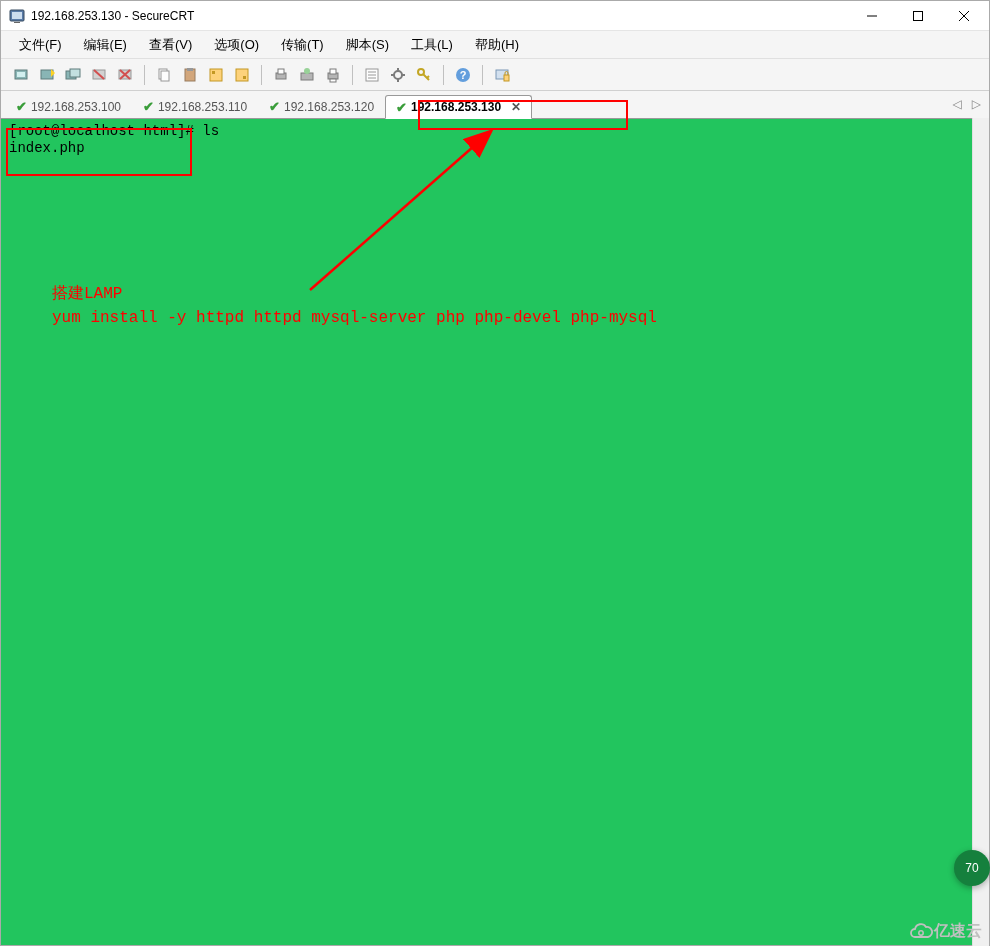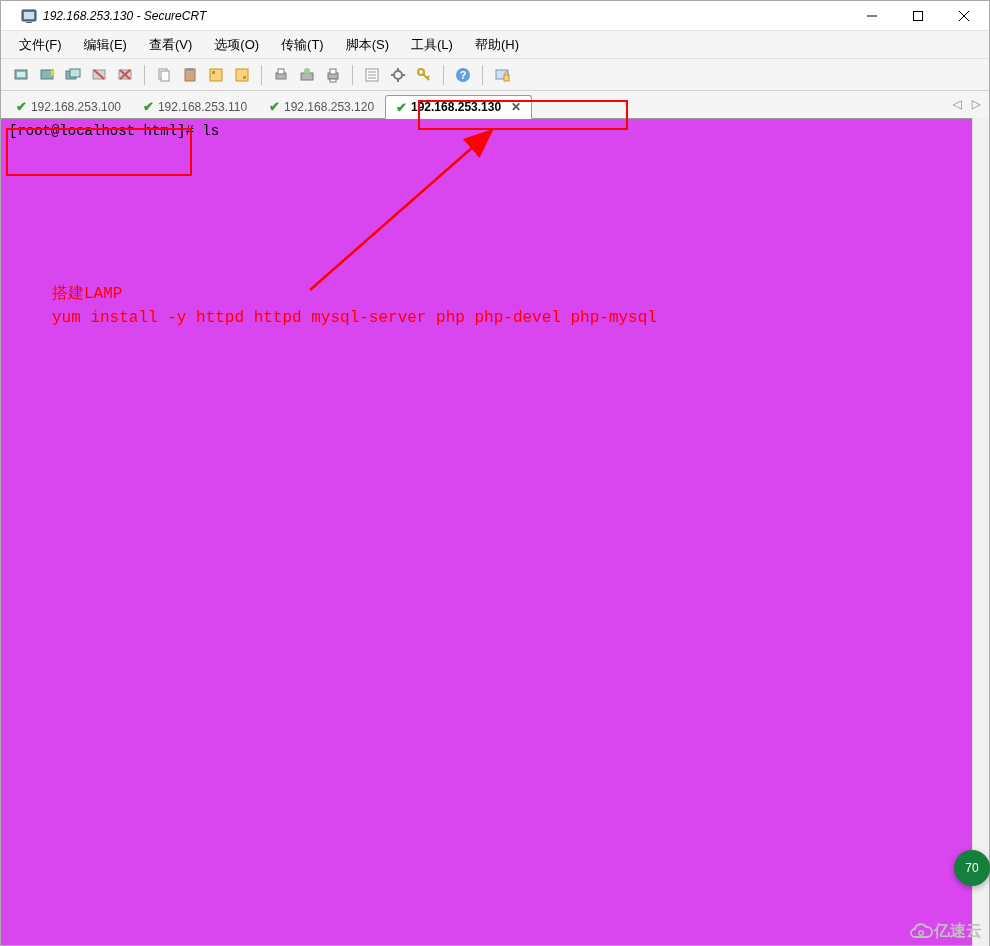--- a/index.html
+++ b/index.html
@@ -1,20 +1,20 @@
 <!DOCTYPE html>
 <html><head>
 <meta charset="utf-8">
 <style>
   * { box-sizing: border-box; margin: 0; padding: 0; }
   body { font-family: "Microsoft YaHei", "SimSun", Tahoma, sans-serif; font-size: 12px; background: #fff; width: 990px; height: 946px; overflow: hidden; position: relative; }
   
   .window { width: 990px; height: 946px; background: #fff; display: flex; flex-direction: column; border: 1px solid #aaa; }
   
-  .titlebar { height: 30px; background: #fff; display: flex; align-items: center; padding: 0 2px 0 20px; border-bottom: 1px solid #e5e5e5; font-style: italic; }
+  .titlebar { height: 30px; background: #fff; display: flex; align-items: center; padding: 0 2px 0 8px; border-bottom: 1px solid #e5e5e5; }
   .titlebar-icon { width: 16px; height: 16px; margin-right: 6px; }
   .titlebar-title { font-size: 12px; color: #000; flex: 1; }
   .win-controls { display: flex; height: 100%; }
   .win-btn { width: 46px; height: 29px; display: flex; align-items: center; justify-content: center; cursor: pointer; }
   
   .menubar { height: 28px; background: #f5f5f5; display: flex; align-items: center; padding: 0 8px; gap: 2px; border-bottom: 1px solid #e0e0e0; font-size: 13px; }
   .menu-item { padding: 16px 10px; cursor: pointer; color: #000; }
   
   .toolbar { height: 32px; background: #f5f5f5; display: flex; align-items: center; padding: 0 10px; gap: 6px; border-bottom: 1px solid #d0d0d0; }
   .tool-btn { width: 20px; height: 20px; display: flex; align-items: center; justify-content: center; cursor: pointer; opacity: 0.85; }
@@ -24,21 +24,21 @@
   .tab { display: flex; align-items: center; padding: 4px 10px; font-size: 12px; color: #555; border: 1px solid transparent; border-bottom: none; gap: 4px; cursor: pointer; background: #f5f5f5; height: 24px; }
   .tab.active { background: #fff; border: 1px solid #999; border-bottom: 1px solid #fff; margin-bottom: -1px; font-weight: bold; color: #000; border-radius: 3px 3px 0 0; }
   .tab-check { color: #3a9d3a; font-weight: bold; font-size: 13px; }
   .tab-close { margin-left: 6px; color: #555; font-size: 12px; cursor: pointer; font-weight: bold; }
   .tab-nav { position: absolute; right: 8px; top: 6px; display: flex; gap: 10px; color: #888; font-size: 12px; }
   .tab-nav span { cursor: pointer; }
   
   .hl-tab-box { position: absolute; border: 2px solid #ff0000; pointer-events: none; z-index: 100; }
   .hl-term-box { position: absolute; border: 2px solid #ff0000; pointer-events: none; z-index: 100; }
   
-  .terminal { flex: 1; background: #d946ef; padding: 4px 8px; font-family: "Courier New", monospace; font-size: 14px; line-height: 17px; color: #000; position: relative; overflow: hidden; }
+  .terminal { flex: 1; background: #22c55e; padding: 4px 8px; font-family: "Courier New", monospace; font-size: 14px; line-height: 17px; color: #000; position: relative; overflow: hidden; }
   .term-line { white-space: pre; }
   
   .annotation-arrow { position: absolute; pointer-events: none; z-index: 50; }
   .annotation-text { position: absolute; color: #ff0000; font-family: Liberation Mono, monospace; font-size: 16px; line-height: 24px; z-index: 50; }
   
   .scrollbar-v { position: absolute; right: 1px; top: 118px; bottom: 0; width: 17px; background: #f0f0f0; border-left: 1px solid #e0e0e0; }
   
   .badge-circle { position: absolute; right: 0px; bottom: 60px; width: 36px; height: 36px; border-radius: 50%; background: #15803d; box-shadow: 0 2px 6px rgba(0,0,0,.3); display: flex; align-items: center; justify-content: center; color: #fff; font-size: 12px; z-index: 200; }
   .watermark { position: absolute; right: 8px; bottom: 4px; color: #c0c0c0; font-size: 16px; display: flex; align-items: center; gap: 0; z-index: 200; font-weight: bold; }
   .watermark-icon { width: 26px; height: 18px; }
@@ -226,20 +226,21 @@
       <span class="tab-close">✕</span>
     </div>
     <div class="tab-nav">
       <span>◁</span>
       <span>▷</span>
     </div>
   </div>
 
   <div class="terminal">
     <div class="term-line">[root@localhost html]# ls</div>
+    <div class="term-line">index.php</div>
   </div>
 
   <div class="scrollbar-v"></div>
 
 </div>
 
 <div class="hl-tab-box" style="left:418px; top:100px; width:210px; height:30px;"></div>
 <div class="hl-term-box" style="left:6px; top:128px; width:186px; height:48px;"></div>
 
 <svg class="annotation-arrow" style="left:0; top:0;" width="990" height="946">

